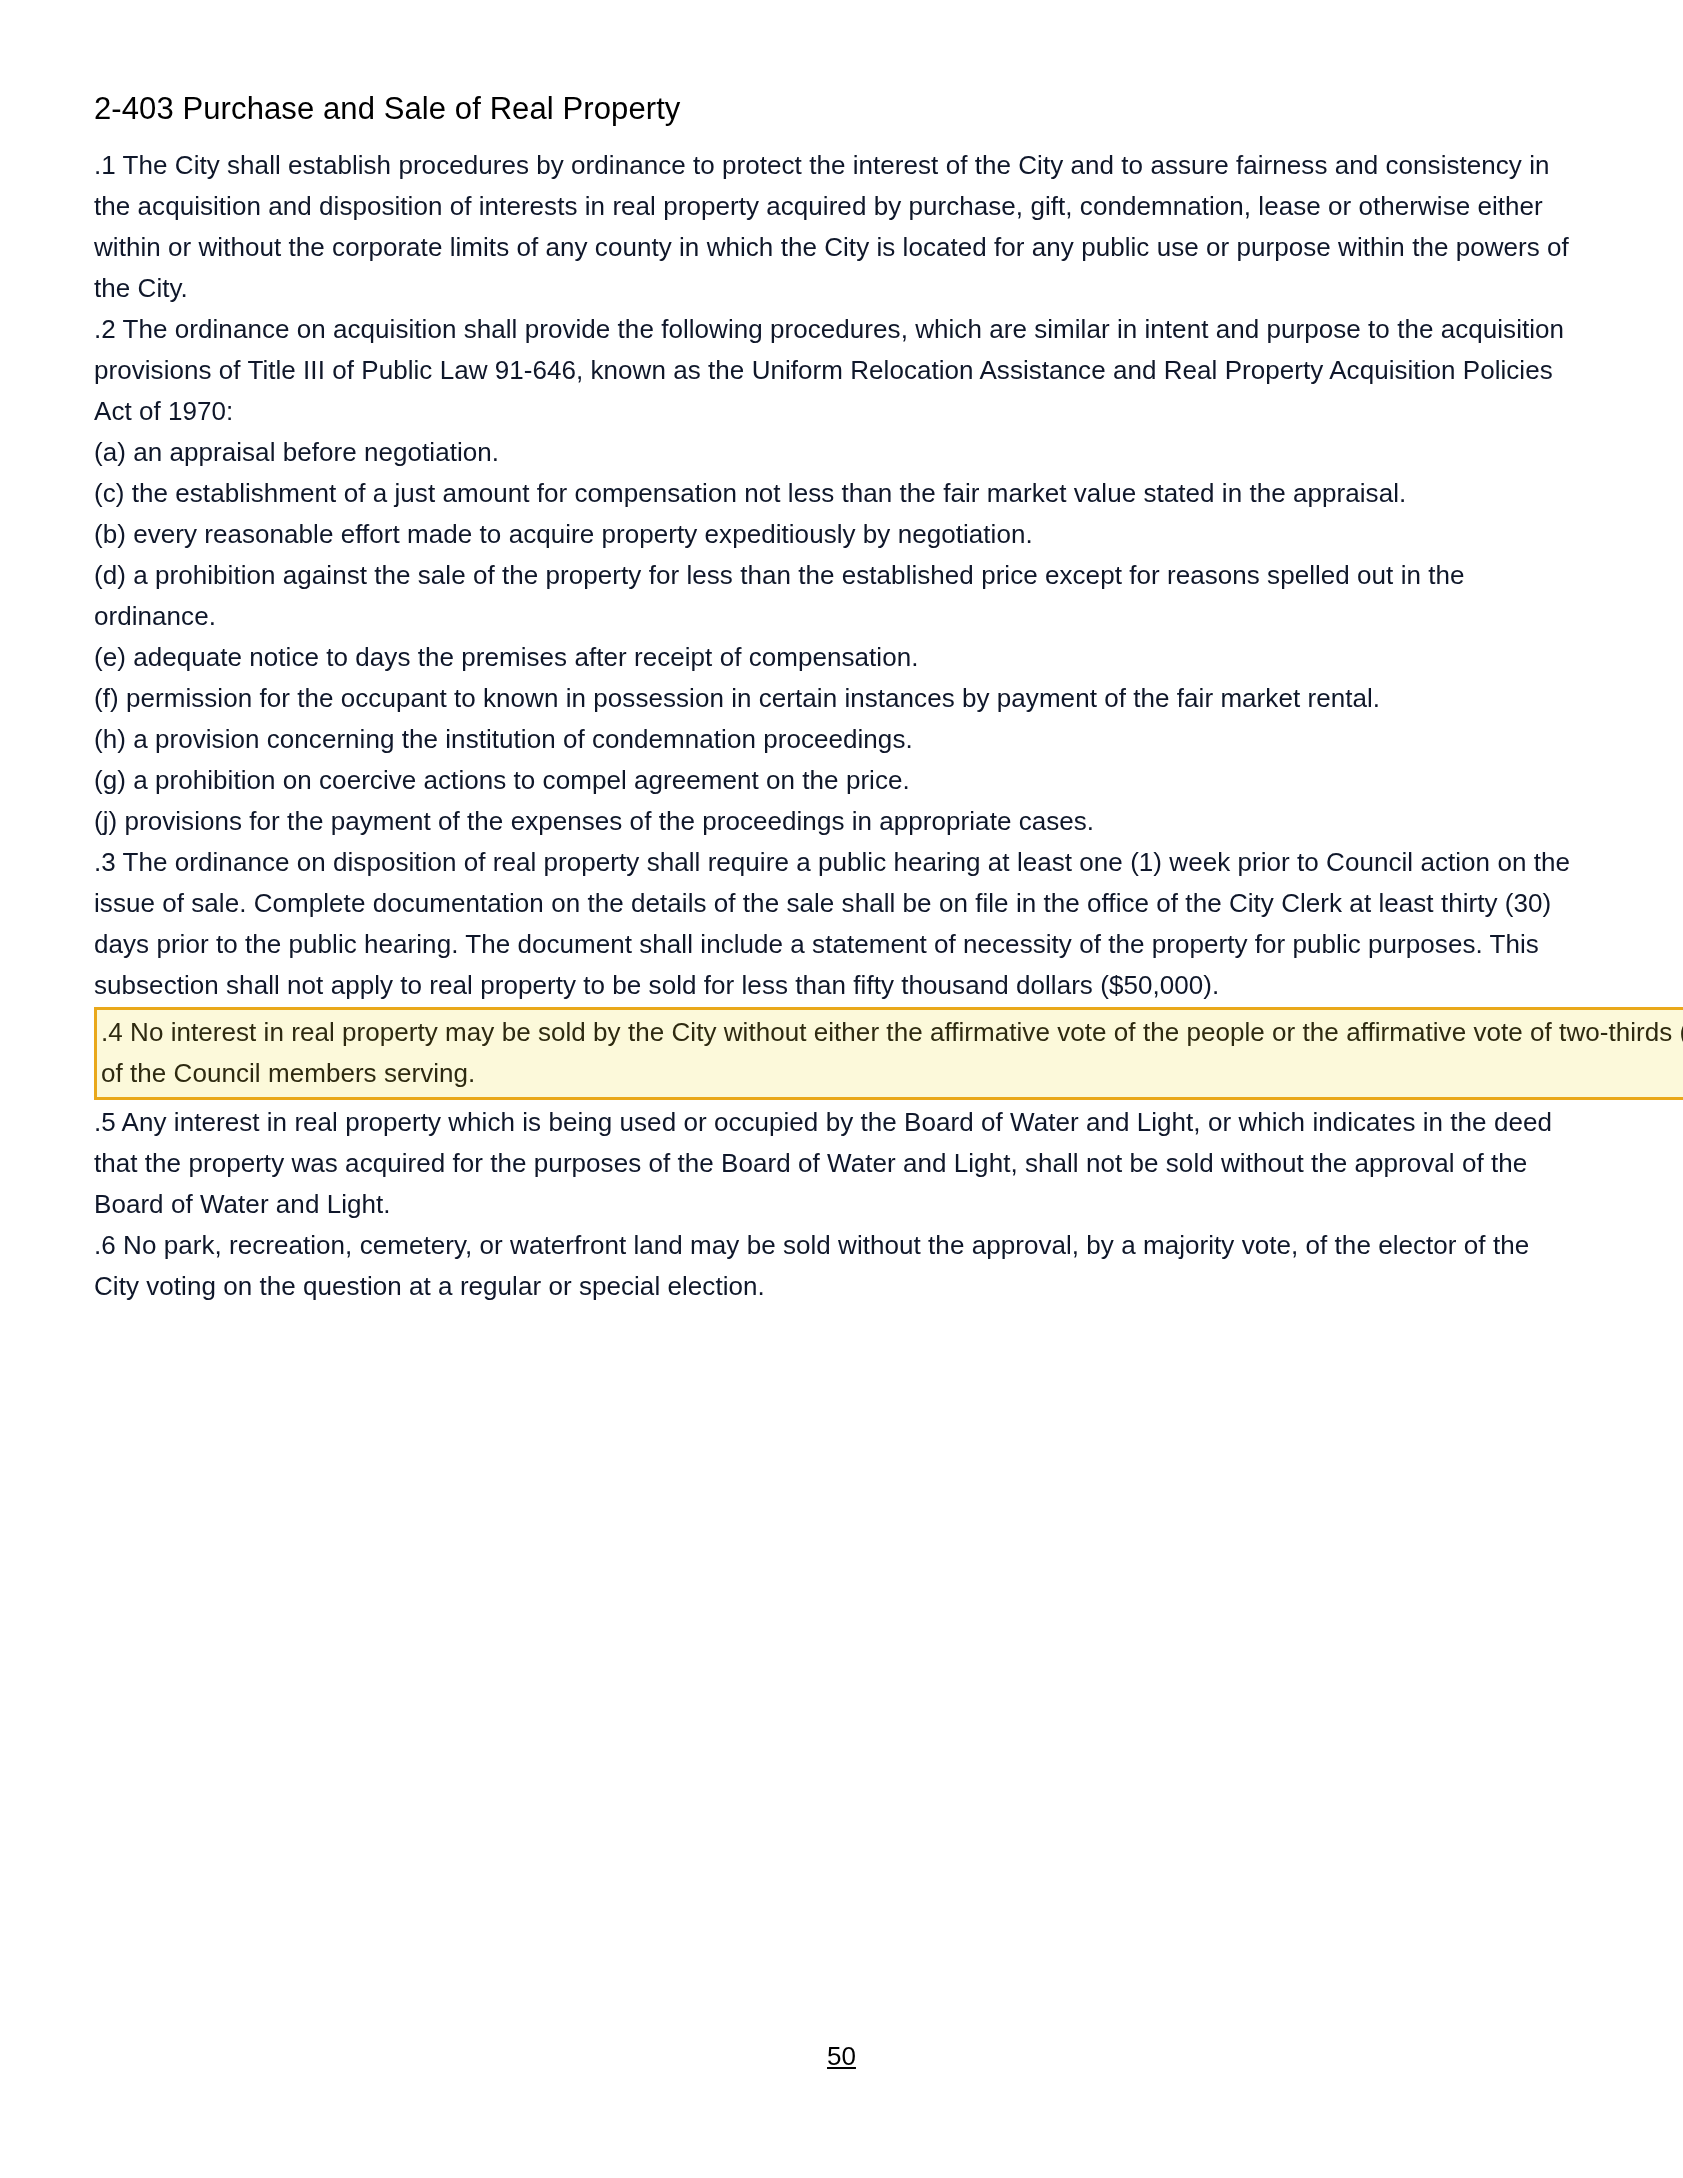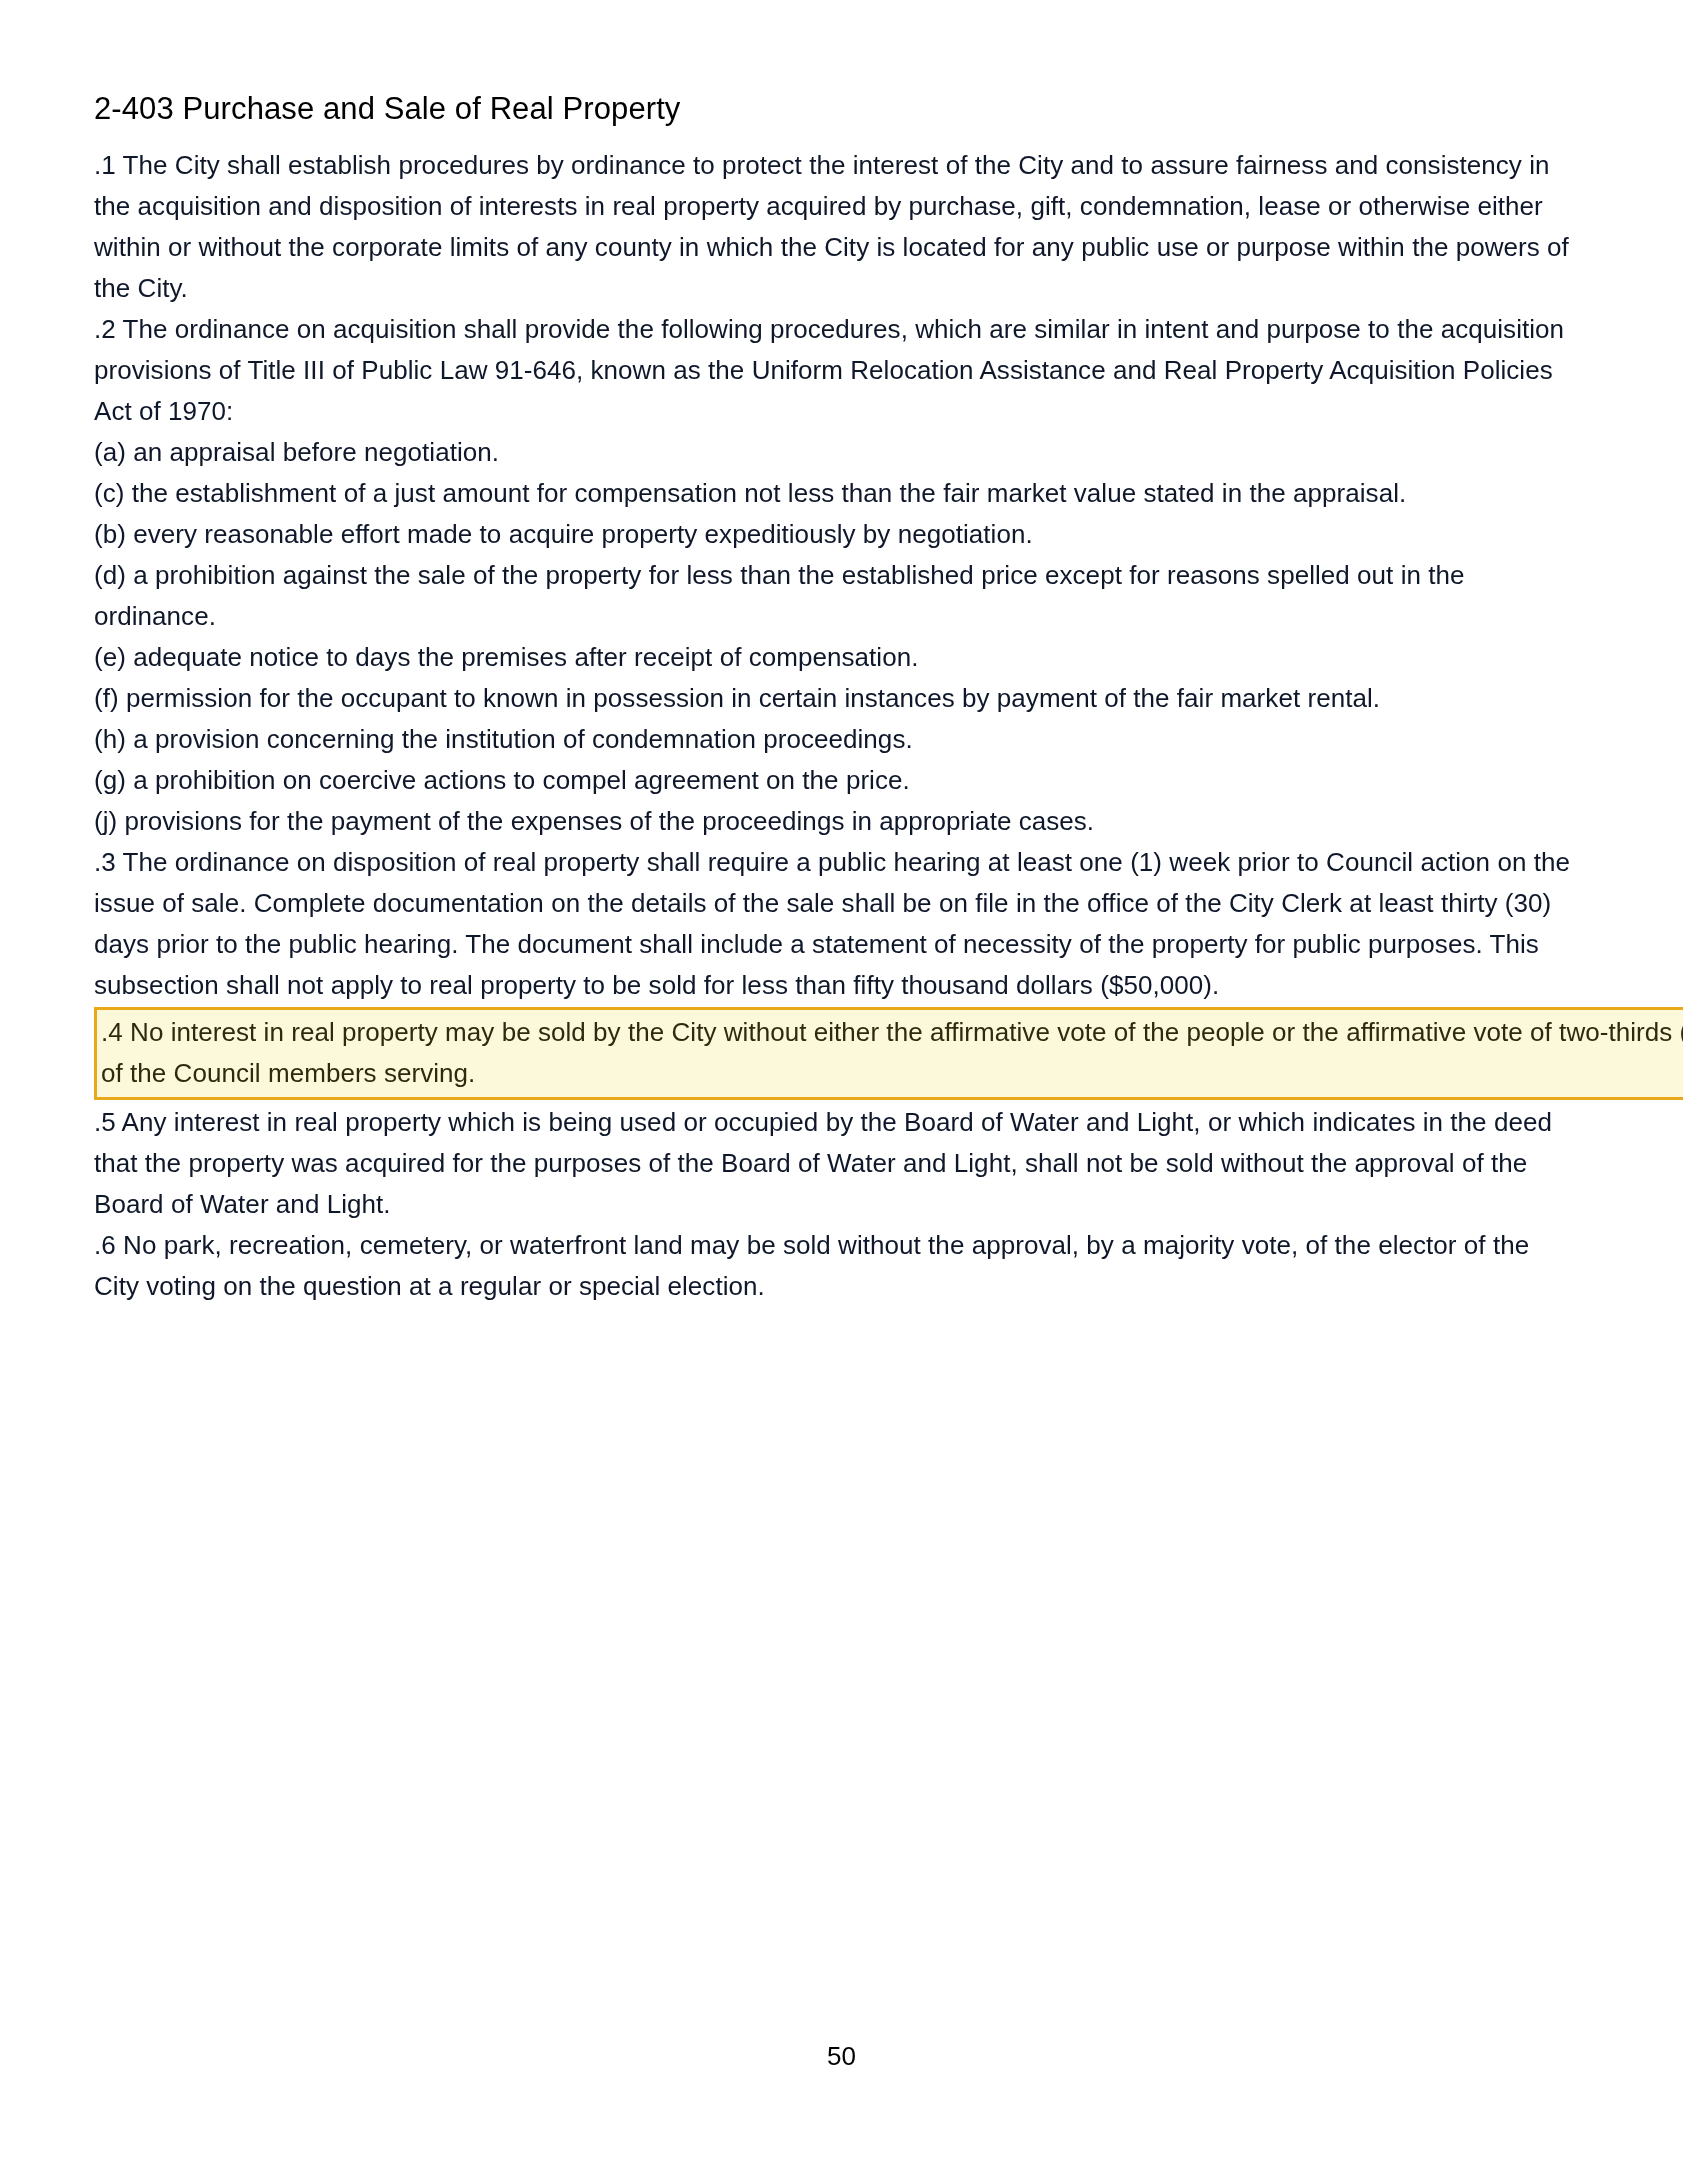--- a/index.html
+++ b/index.html
@@ -65,20 +65,21 @@
 
   .page-number {
     position: absolute;
     left: 0;
     top: 2039px;
     width: 1683px;
     text-align: center;
     font-size: 26px;
     line-height: 34px;
     color: #000000;
+    text-decoration: underline;
   }
 </style>
 </head>
 <body>
 
 <div class="page">
 
   <div class="content">
 
     <h1 class="doc-heading">2-403 Purchase and Sale of Real Property</h1>

